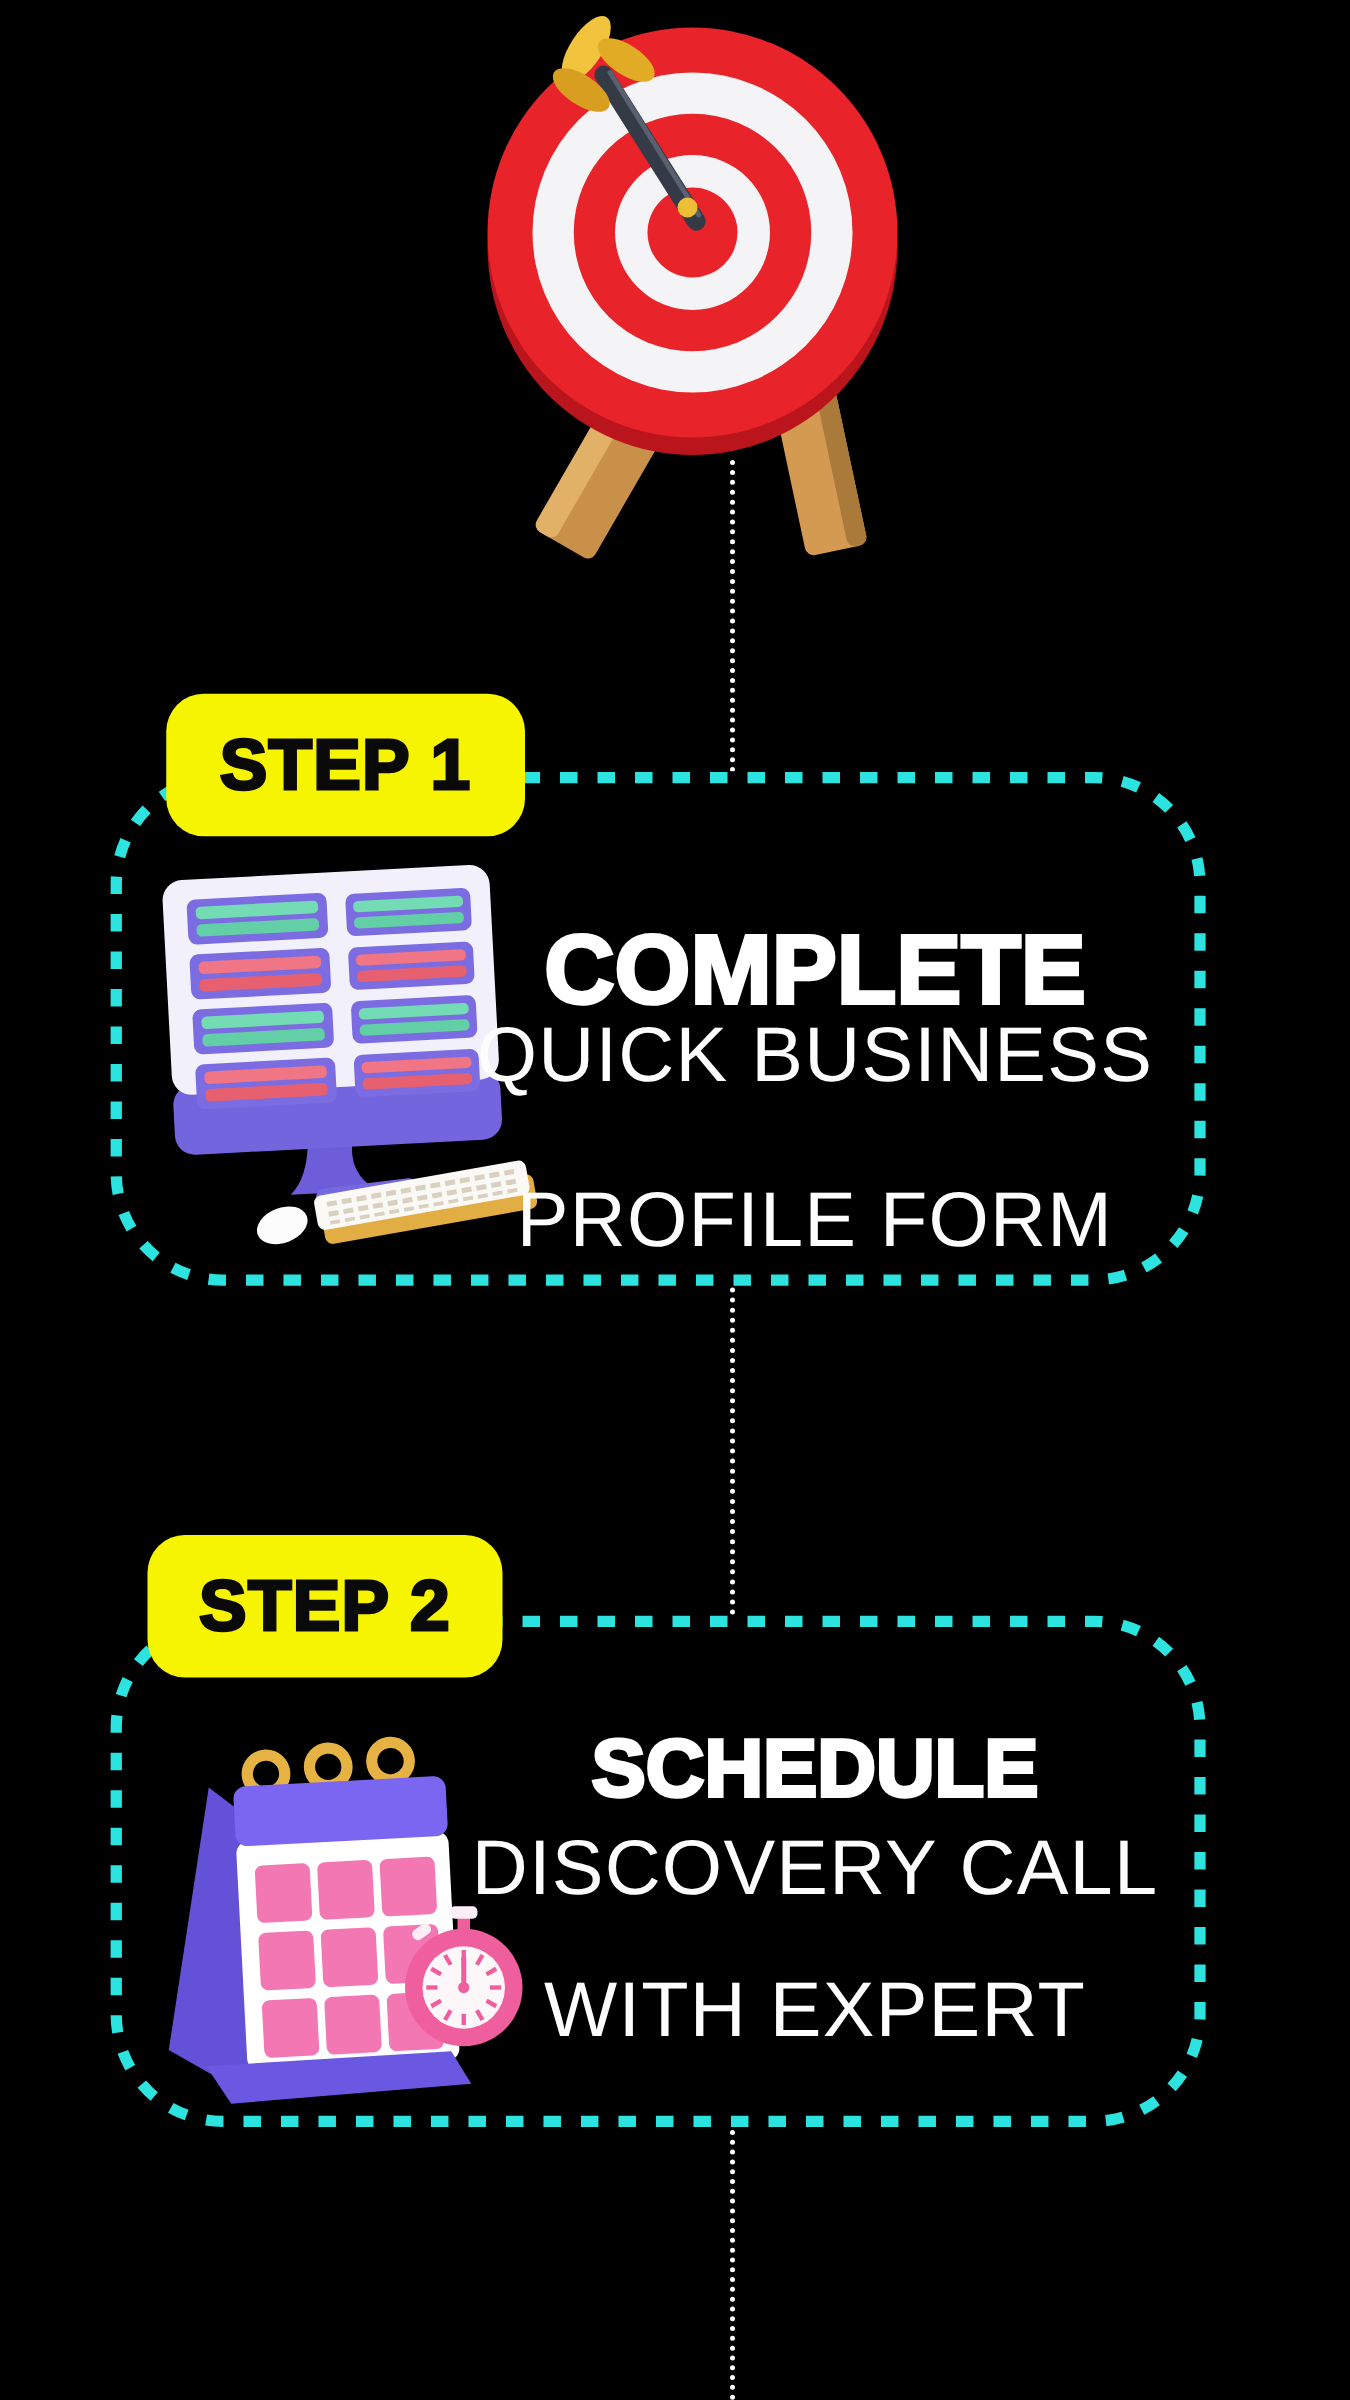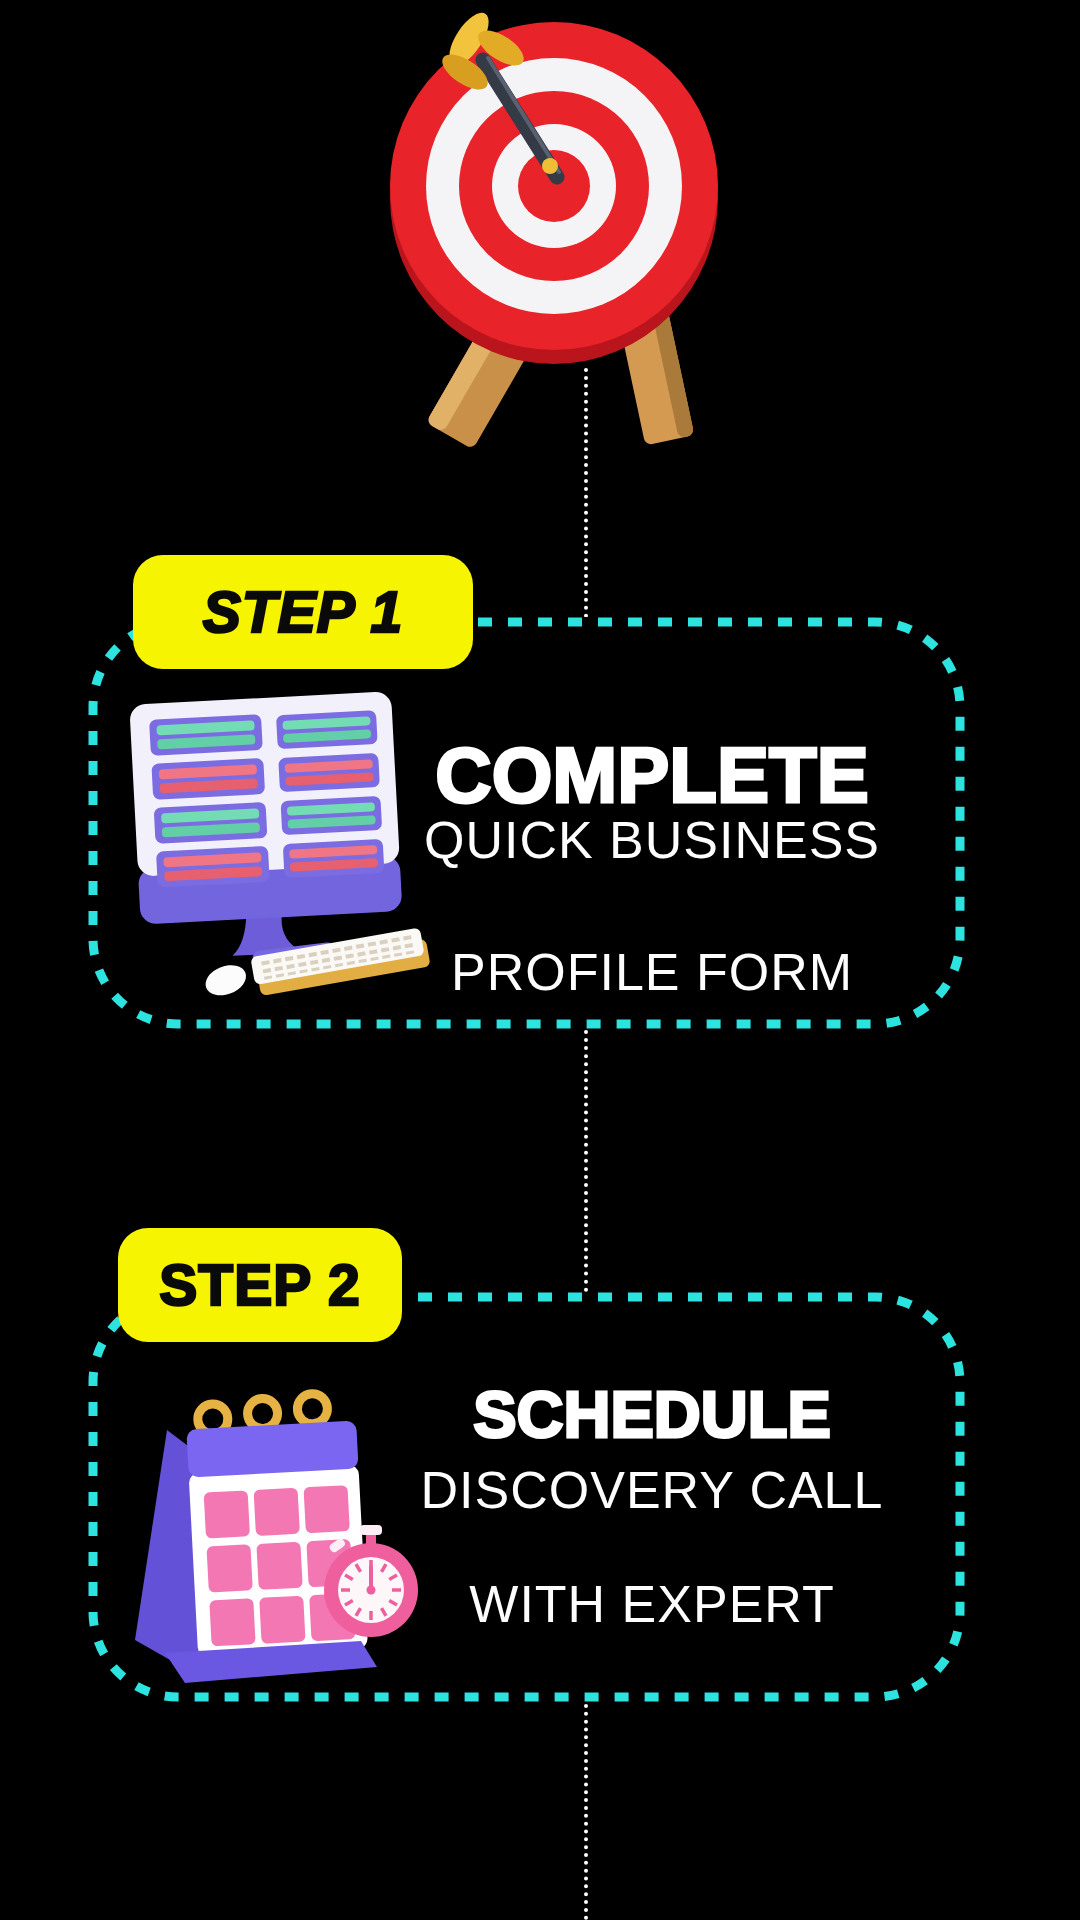--- a/index.html
+++ b/index.html
@@ -35,21 +35,21 @@
     -webkit-text-stroke:2.5px #0a0a0a;
     letter-spacing:1px;
   }
 
   .txt{position:absolute;left:352px;width:600px;text-align:center;color:#fff;z-index:5;}
   .title{
     font-size:78px;font-weight:800;line-height:1;
     -webkit-text-stroke:3px #ffffff;letter-spacing:0px;
   }
   .sub{
-    font-size:52px;font-weight:400;line-height:1;
+    font-size:62px;font-weight:400;line-height:1;
     letter-spacing:1px;color:#fdfdfd;
   }
 
   .illu{position:absolute;z-index:5;}
 </style>
 </head>
 <body>
 
 <div class="dot-line" style="top:368px;height:250px;"></div>
 <div class="dot-line" style="top:1030px;height:262px;"></div>
@@ -86,21 +86,21 @@
     <ellipse cx="80" cy="67" rx="12" ry="26" fill="#d89e20" transform="rotate(123 80 67)"></ellipse>
   </g>
 </svg>
 
 <div class="dashed-box" style="top:617px;height:412px;">
   <svg width="877" height="412" viewBox="0 0 877 412">
     <rect x="5" y="5" width="867" height="402" rx="85" fill="none" stroke="#2ce3df" stroke-width="9" stroke-dasharray="14 16"></rect>
   </svg>
 </div>
 
-<div class="step-badge" style="left:133px;top:555px;width:340px;font-style:italic;">
+<div class="step-badge" style="left:133px;top:555px;width:287px;">
   <span>STEP 1</span>
 </div>
 
 <svg class="illu" style="left:100px;top:640px;" width="330" height="365" viewBox="0 0 330 365">
   <g transform="rotate(-3 165 190)">
 
     <g>
       <rect x="142" y="270" width="34" height="34" fill="#6e5dd9"></rect>
       <path d="M142,272 q-2,30 -16,42 h70 q-24,-14 -18,-42 z" fill="#6e5dd9"></path>
       <rect x="146" y="308" width="82" height="15" rx="7" fill="#7568e0" transform="rotate(-4 187 315)"></rect>

